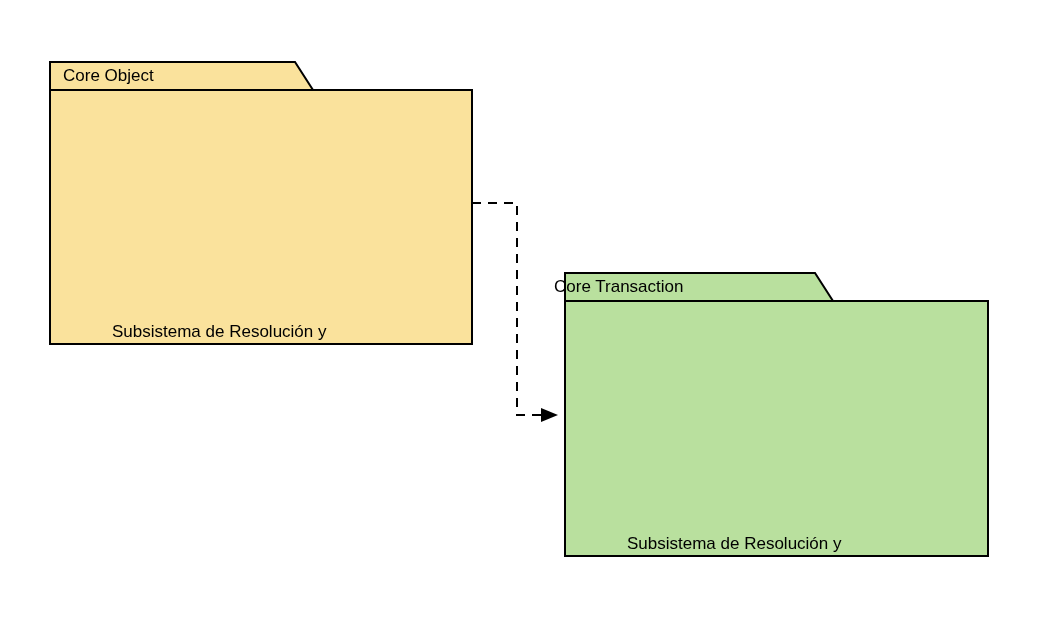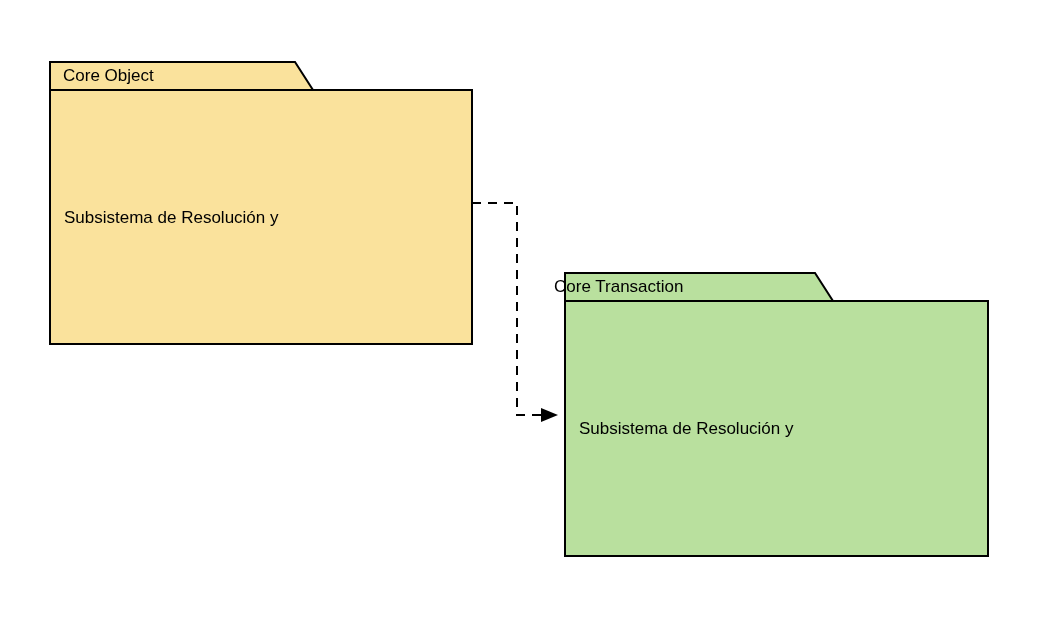--- a/index.html
+++ b/index.html
@@ -36,25 +36,26 @@
     display: flex;
     align-items: center;
     box-sizing: border-box;
     padding-left: 13px;
     font-size: 17px;
     white-space: nowrap;
   }
   .body-label {
     position: absolute;
     display: flex;
-    align-items: center;
+    align-items: flex-end;
     box-sizing: border-box;
     padding-left: 14px;
     font-size: 17px;
     line-height: 25px;
+    margin-left: 48px;
   }
 </style>
 </head>
 <body>
 
 <div class="canvas">
 
   <svg class="shapes-layer" width="1058" height="642" viewBox="0 0 1058 642">
 
     <g>

